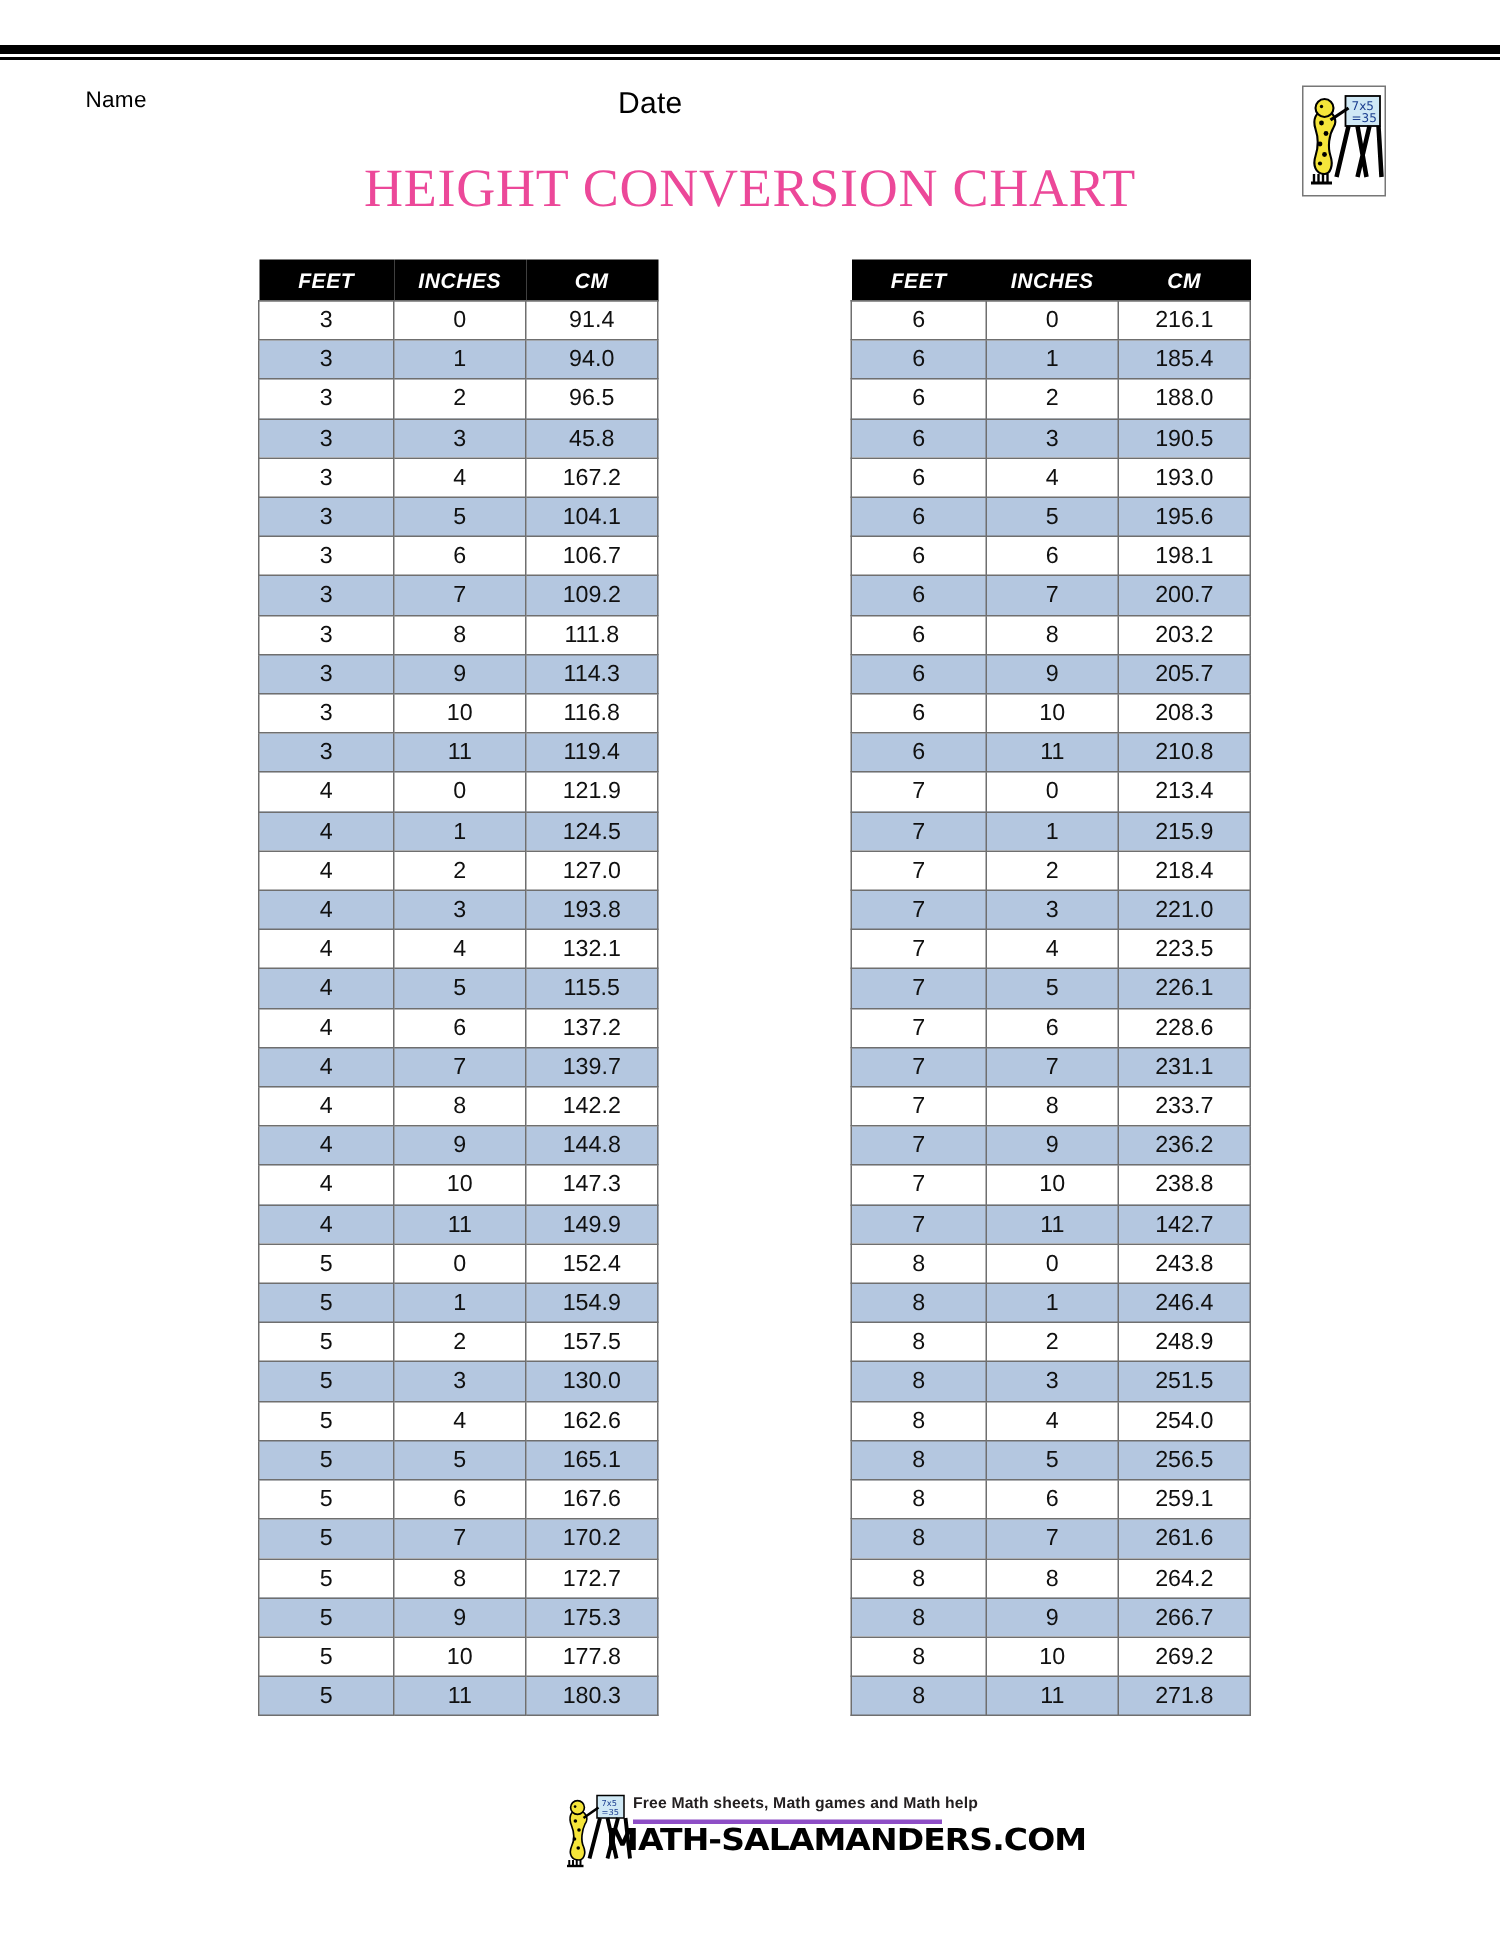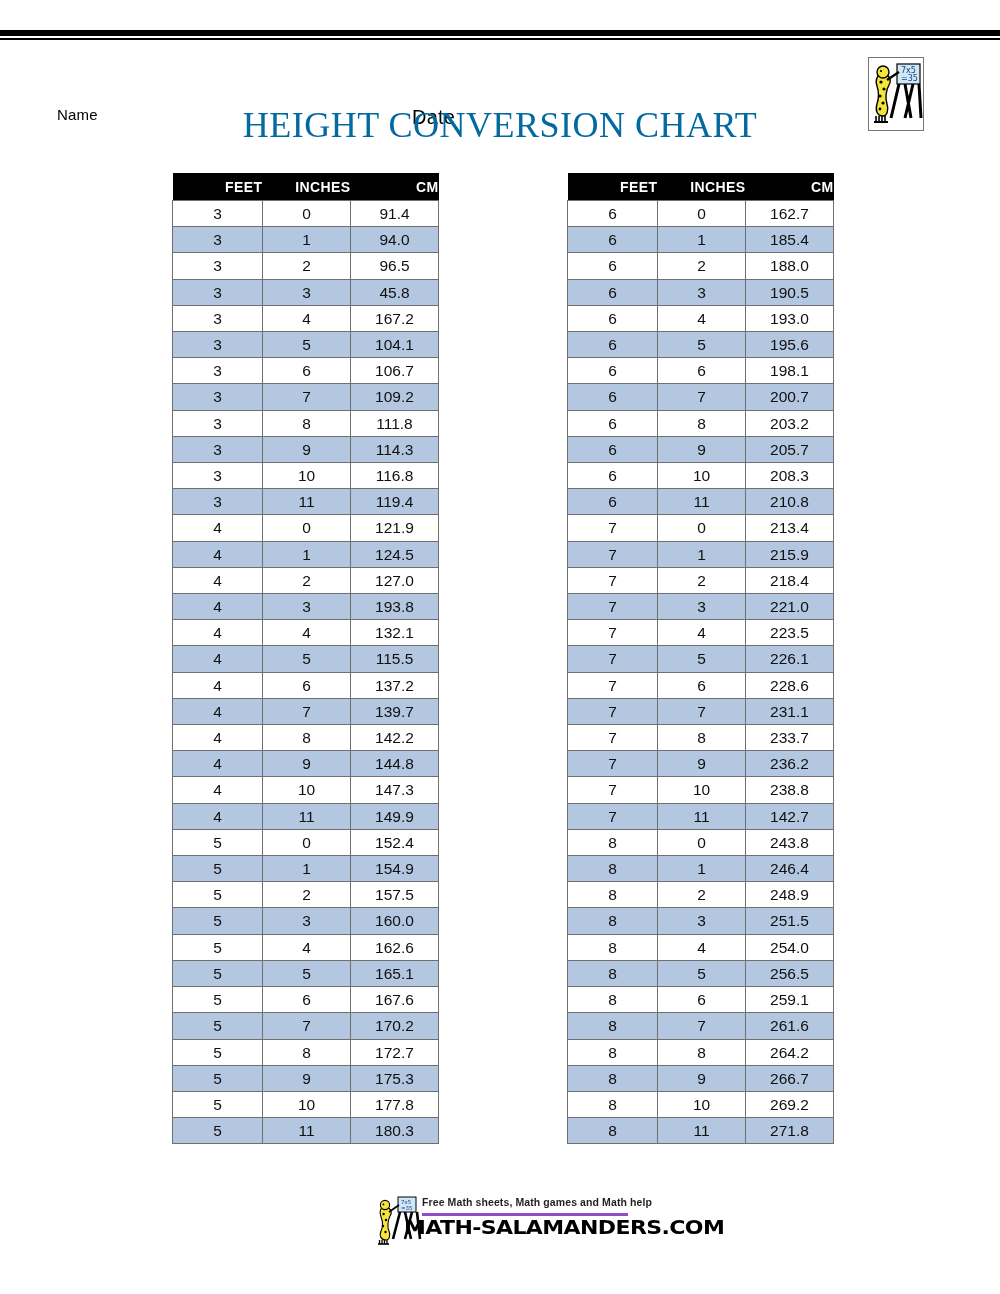--- a/index.html
+++ b/index.html
@@ -36,21 +36,20 @@
     background: #000000;
   }
 
   
   .meta-row {
     position: absolute;
     left: 0;
     top: 58px;
     width: 804px;
     height: 24px;
-    margin-top: 48px;
   }
   .meta-name {
     position: absolute;
     left: 57px;
     top: 0;
     font-size: 15px;
     letter-spacing: 0.2px;
   }
   .meta-date {
     position: absolute;
@@ -75,21 +74,21 @@
 
   
   .page-title {
     position: absolute;
     left: 0;
     top: 104px;
     width: 1000px;
     text-align: center;
     font-family: "Liberation Serif", serif;
     font-size: 36px;
-    color: #0369a1;
+    color: #ec4899;
     letter-spacing: 0.5px;
     white-space: nowrap;
   }
 
   
   .table-wrap {
     position: absolute;
     top: 173px;
   }
   .table-wrap.left  { left: 172px; }
@@ -105,23 +104,24 @@
   table.conv col.c-inches { width: 88px; }
   table.conv col.c-cm     { width: 88px; }
 
   table.conv thead th {
     background: #000000;
     color: #ffffff;
     font-weight: bold;
     font-size: 14px;
     letter-spacing: 0.4px;
     height: 27px;
-    text-align: right;
+    text-align: center;
     border: none;
     padding: 0;
+    font-style: italic;
   }
 
   table.conv tbody td {
     height: 25.2px;
     text-align: center;
     padding: 0;
     border: 1px solid #6f6f6f;
     background: #ffffff;
     color: #101010;
     line-height: 25.2px;
@@ -368,21 +368,21 @@
           <td>154.9</td>
         </tr>
         <tr>
           <td>5</td>
           <td>2</td>
           <td>157.5</td>
         </tr>
         <tr class="alt">
           <td>5</td>
           <td>3</td>
-          <td>160.0</td>
+          <td>130.0</td>
         </tr>
         <tr>
           <td>5</td>
           <td>4</td>
           <td>162.6</td>
         </tr>
         <tr class="alt">
           <td>5</td>
           <td>5</td>
           <td>165.1</td>
@@ -432,21 +432,21 @@
       <tr>
         <th>FEET</th>
         <th>INCHES</th>
         <th>CM</th>
       </tr>
     </thead>
     <tbody>
         <tr>
           <td>6</td>
           <td>0</td>
-          <td>162.7</td>
+          <td>216.1</td>
         </tr>
         <tr class="alt">
           <td>6</td>
           <td>1</td>
           <td>185.4</td>
         </tr>
         <tr>
           <td>6</td>
           <td>2</td>
           <td>188.0</td>

